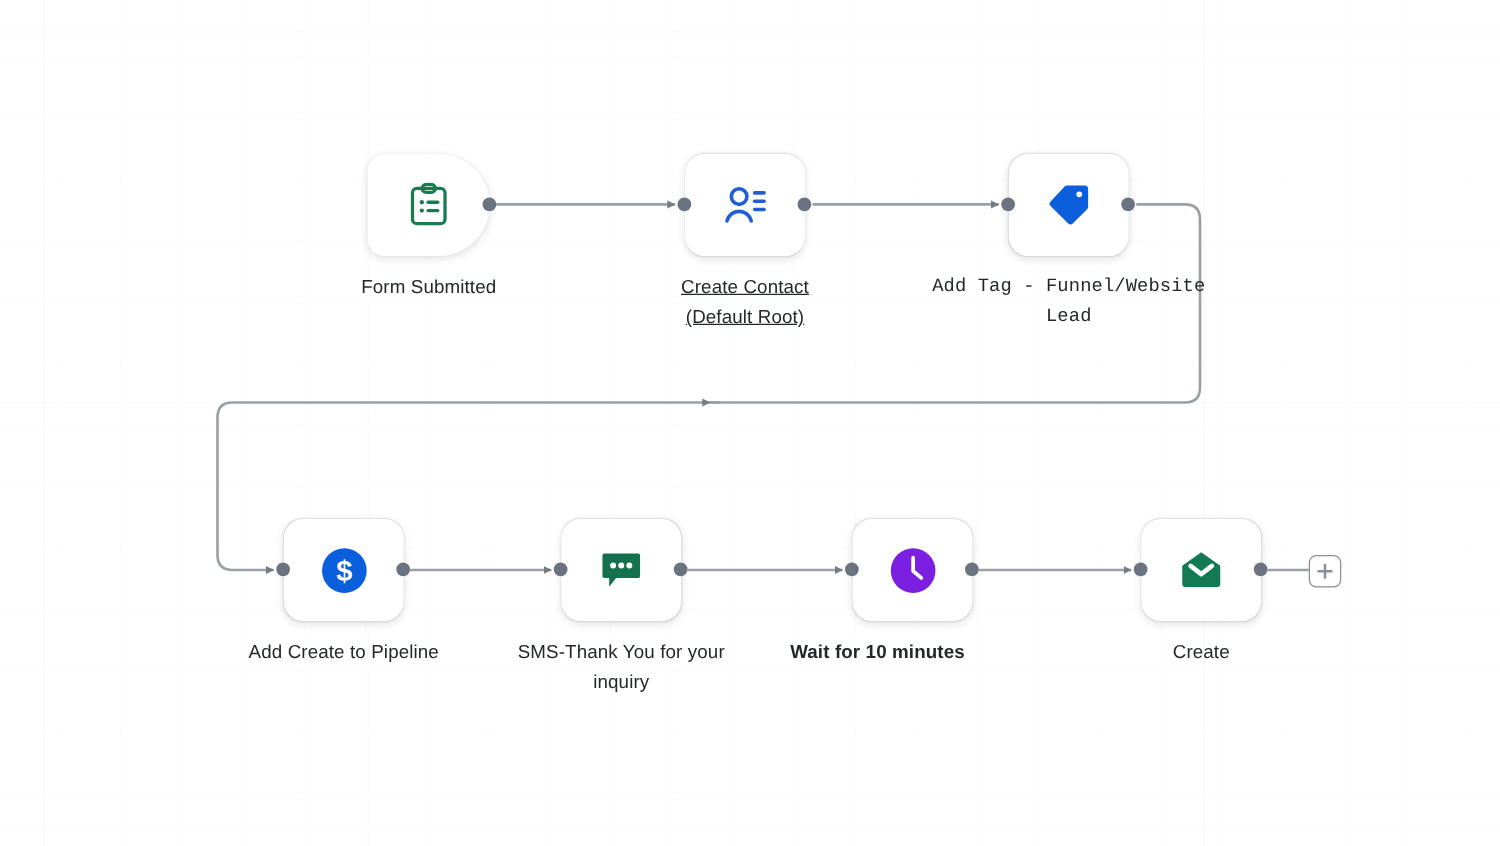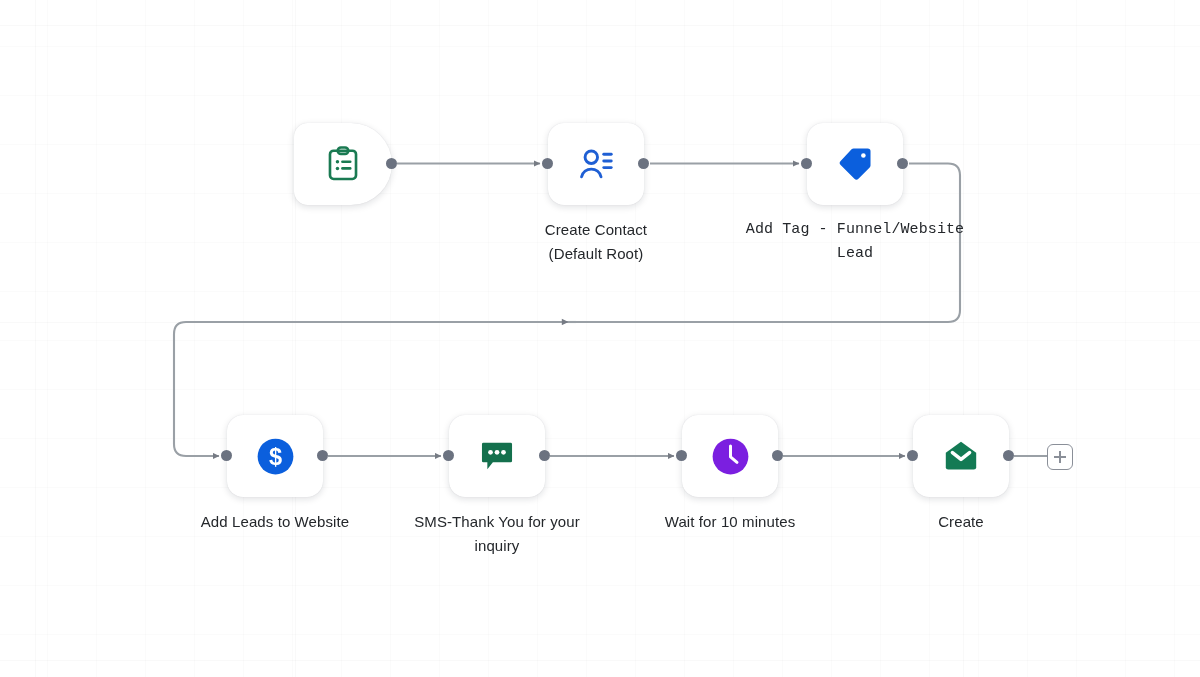--- a/index.html
+++ b/index.html
@@ -161,35 +161,36 @@
         <rect x="2.6" y="3.4" width="18.8" height="20.4" rx="2.6"></rect>
         <rect x="8.2" y="1.1" width="7.6" height="4.6" rx="2.3" fill="none"></rect>
         <circle cx="8" cy="11.4" r="1.25" fill="#1a7a52" stroke="none"></circle>
         <circle cx="8" cy="16.2" r="1.25" fill="#1a7a52" stroke="none"></circle>
         <line x1="11.6" y1="11.4" x2="17.2" y2="11.4"></line>
         <line x1="11.6" y1="16.2" x2="17.2" y2="16.2"></line>
       </svg>
     </span>
   </div>
   <div class="port" style="left:386px; top:158px;"></div>
+  <div class="label" style="left:258px; top:218px; width:170px;">Form Submitted</div>
 
   <div class="node" style="left:548px; top:123px; width:96px; height:82px;">
     <span class="glyph">
       <svg width="36" height="34" viewBox="0 0 26 24" fill="none" stroke="#1f5fd4" stroke-width="2.1" stroke-linecap="round">
         <circle cx="9.6" cy="7.1" r="4.5"></circle>
         <path d="M2.6 21.2 a7.2 7.2 0 0 1 14 0"></path>
         <line x1="18.6" y1="5.0" x2="24.0" y2="5.0"></line>
         <line x1="18.6" y1="9.8" x2="24.0" y2="9.8"></line>
         <line x1="18.6" y1="14.6" x2="24.0" y2="14.6"></line>
       </svg>
     </span>
   </div>
   <div class="port" style="left:542px; top:158px;"></div>
   <div class="port" style="left:638px; top:158px;"></div>
-  <div class="label" style="left:506px; top:218px; width:180px;">Create Contact
+  <div class="label" style="left:506px; top:218px; width:180px;text-decoration:underline;">Create Contact
 (Default Root)</div>
 
   <div class="node" style="left:807px; top:123px; width:96px; height:82px;">
     <span class="glyph">
       <svg width="38" height="38" viewBox="0 0 24 24">
         <path d="M11.1 2.2 H20.0 a1.8 1.8 0 0 1 1.8 1.8 V12.9 a1.8 1.8 0 0 1 -0.53 1.27
                  l-7.1 7.1 a1.8 1.8 0 0 1 -2.55 0 L2.93 12.65 a1.8 1.8 0 0 1 0 -2.55
                  l6.9 -7.37 a1.8 1.8 0 0 1 1.27 -0.53 z" fill="#0b5fdd"></path>
         <circle cx="17.3" cy="6.6" r="1.45" fill="#ffffff"></circle>
       </svg>
@@ -203,21 +204,21 @@
   <div class="node" style="left:227px; top:415px; width:96px; height:82px;">
     <span class="glyph">
       <svg width="39" height="39" viewBox="0 0 24 24">
         <circle cx="12" cy="12" r="11" fill="#0b5fdd"></circle>
         <text x="12" y="17.1" text-anchor="middle" font-family="'Liberation Sans', sans-serif" font-size="14.5" font-weight="bold" fill="#ffffff">$</text>
       </svg>
     </span>
   </div>
   <div class="port" style="left:221px; top:450px;"></div>
   <div class="port" style="left:317px; top:450px;"></div>
-  <div class="label" style="left:178px; top:510px; width:194px;">Add Leads to Website</div>
+  <div class="label" style="left:178px; top:510px; width:194px;">Add Create to Pipeline</div>
 
   <div class="node" style="left:449px; top:415px; width:96px; height:82px;">
     <span class="glyph">
       <svg width="38" height="38" viewBox="0 0 24 24">
         <path d="M3.4 3.6 H20.6 a0.9 0.9 0 0 1 0.9 0.9 V15.1 a0.9 0.9 0 0 1 -0.9 0.9
                  H9.4 L5.9 20.4 V16.0 H3.4 a0.9 0.9 0 0 1 -0.9 -0.9 V4.5
                  a0.9 0.9 0 0 1 0.9 -0.9 z" fill="#14704d"></path>
         <circle cx="7.9" cy="9.7" r="1.5" fill="#ffffff"></circle>
         <circle cx="12.0" cy="9.7" r="1.5" fill="#ffffff"></circle>
         <circle cx="16.1" cy="9.7" r="1.5" fill="#ffffff"></circle>
@@ -232,21 +233,21 @@
   <div class="node" style="left:682px; top:415px; width:96px; height:82px;">
     <span class="glyph">
       <svg width="39" height="39" viewBox="0 0 24 24">
         <circle cx="12" cy="12" r="11" fill="#7b1fe0"></circle>
         <path d="M12 5.6 V12.2 L16.0 15.6" fill="none" stroke="#ffffff" stroke-width="1.85" stroke-linecap="round" stroke-linejoin="round"></path>
       </svg>
     </span>
   </div>
   <div class="port" style="left:676px; top:450px;"></div>
   <div class="port" style="left:772px; top:450px;"></div>
-  <div class="label" style="left:641px; top:510px; width:178px;">Wait for 10 minutes</div>
+  <div class="label" style="left:613px; top:510px; width:178px;font-weight:bold;">Wait for 10 minutes</div>
 
   <div class="node" style="left:913px; top:415px; width:96px; height:82px;">
     <span class="glyph">
       <svg width="38" height="38" viewBox="0 0 24 24">
         <path d="M12 3.0 L21.6 9.9 V19.1 a1.5 1.5 0 0 1 -1.5 1.5 H3.9
                  a1.5 1.5 0 0 1 -1.5 -1.5 V9.9 Z" fill="#137a54"></path>
         <path d="M6.6 9.9 L12 14.1 L17.4 9.9" fill="none" stroke="#ffffff" stroke-width="2.3" stroke-linecap="round" stroke-linejoin="round"></path>
       </svg>
     </span>
   </div>

